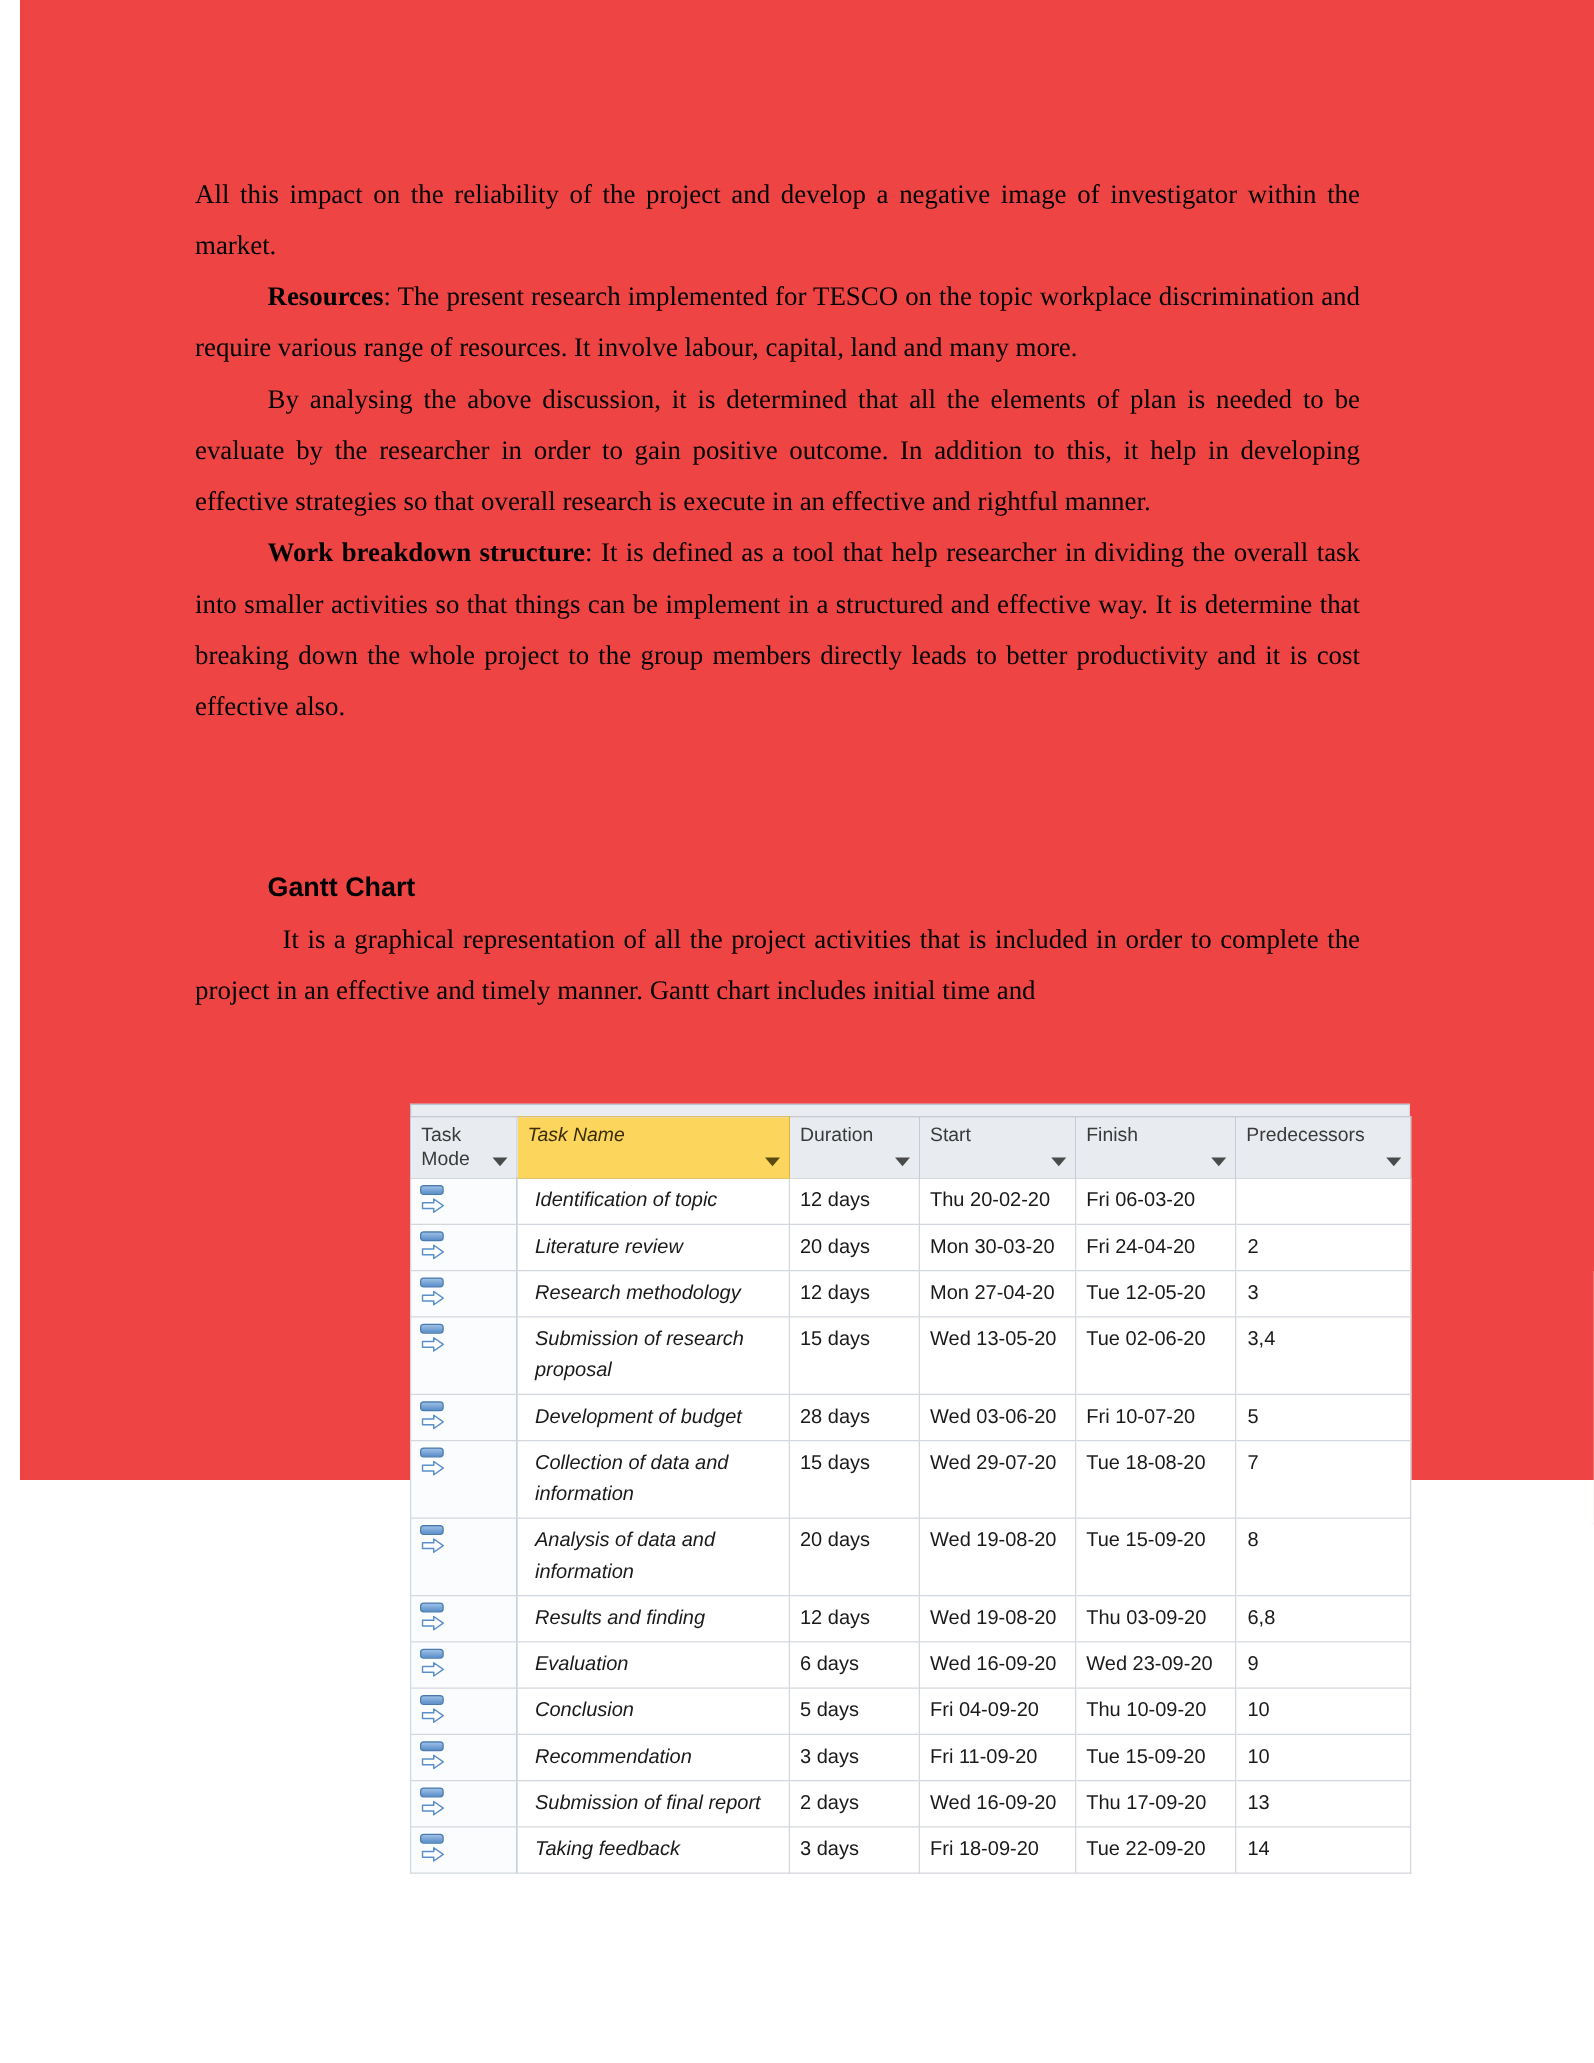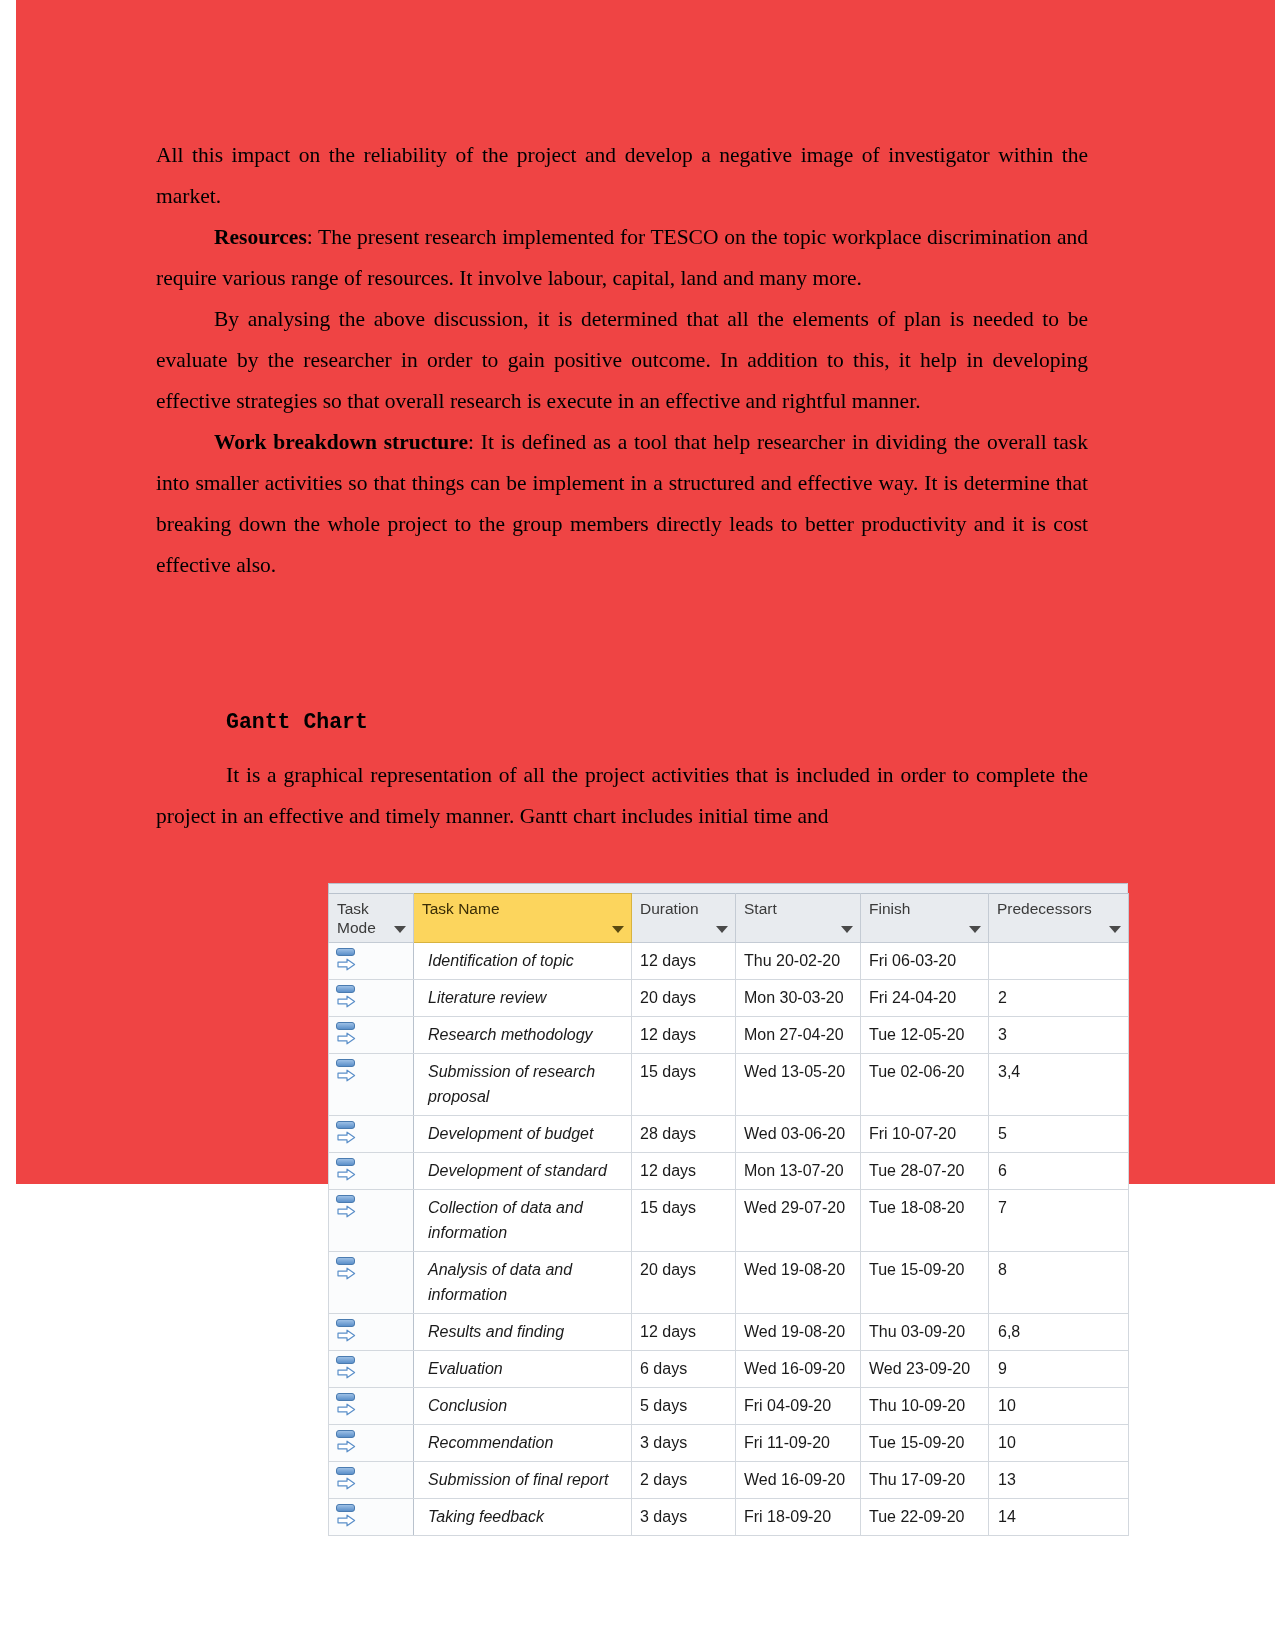--- a/index.html
+++ b/index.html
@@ -38,26 +38,26 @@
     text-align: justify;
     text-justify: inter-word;
     font-family: "Liberation Serif", "DejaVu Serif", serif;
   }
   p.para.indent { text-indent: 58px; }
   p.para.indent-sm { text-indent: 70px; }
 
   .lead { font-weight: bold; }
 
   h3.section-heading {
-    margin: 12px;
+    margin: 0;
     font-size: 21.5px;
     line-height: 41px;
     font-weight: bold;
     text-indent: 58px;
-    font-family: Liberation Mono, monospace;
+    font-family: Liberation Sans, sans-serif;
   }
 
   .gap-block { height: 104px; }
 
   
   .gantt-wrap {
     position: absolute;
     left: 312px;
     top: 883px;
     width: 800px;
@@ -97,20 +97,21 @@
     color: #3a3a3a;
     height: 46px;
     position: relative;
     box-sizing: border-box;
     margin-top: 24px;
   }
   table.gantt th.hl {
     background: #fcd55d;
     border-color: #d8b33f;
     color: #3a2d05;
+    font-style: italic;
   }
   .th-inner { display: block; padding-right: 20px; }
   .filter-arrow {
     position: absolute;
     right: 7px;
     bottom: 9px;
     width: 0; height: 0;
     border-left: 6px solid transparent;
     border-right: 6px solid transparent;
     border-top: 7px solid #4a4a4a;
@@ -297,35 +298,20 @@
           </tr>
           <tr>
             <td class="mode-cell">
               <span class="taskmode-icon">
                 <span class="tm-bar"></span>
                 <svg class="tm-arrow" viewBox="0 0 19 13" xmlns="http://www.w3.org/2000/svg">
                   <path d="M1 4.2 H10 V1.2 L17.6 6.5 L10 11.8 V8.8 H1 Z" fill="#ffffff" stroke="#5b8fc9" stroke-width="1.2" stroke-linejoin="round"></path>
                 </svg>
               </span>
             </td>
-            <td class="name-cell">Development of standard</td>
-            <td>12 days</td>
-            <td>Mon 13-07-20</td>
-            <td>Tue 28-07-20</td>
-            <td class="pred-cell">6</td>
-          </tr>
-          <tr>
-            <td class="mode-cell">
-              <span class="taskmode-icon">
-                <span class="tm-bar"></span>
-                <svg class="tm-arrow" viewBox="0 0 19 13" xmlns="http://www.w3.org/2000/svg">
-                  <path d="M1 4.2 H10 V1.2 L17.6 6.5 L10 11.8 V8.8 H1 Z" fill="#ffffff" stroke="#5b8fc9" stroke-width="1.2" stroke-linejoin="round"></path>
-                </svg>
-              </span>
-            </td>
             <td class="name-cell">Collection of data and information</td>
             <td>15 days</td>
             <td>Wed 29-07-20</td>
             <td>Tue 18-08-20</td>
             <td class="pred-cell">7</td>
           </tr>
           <tr>
             <td class="mode-cell">
               <span class="taskmode-icon">
                 <span class="tm-bar"></span>

